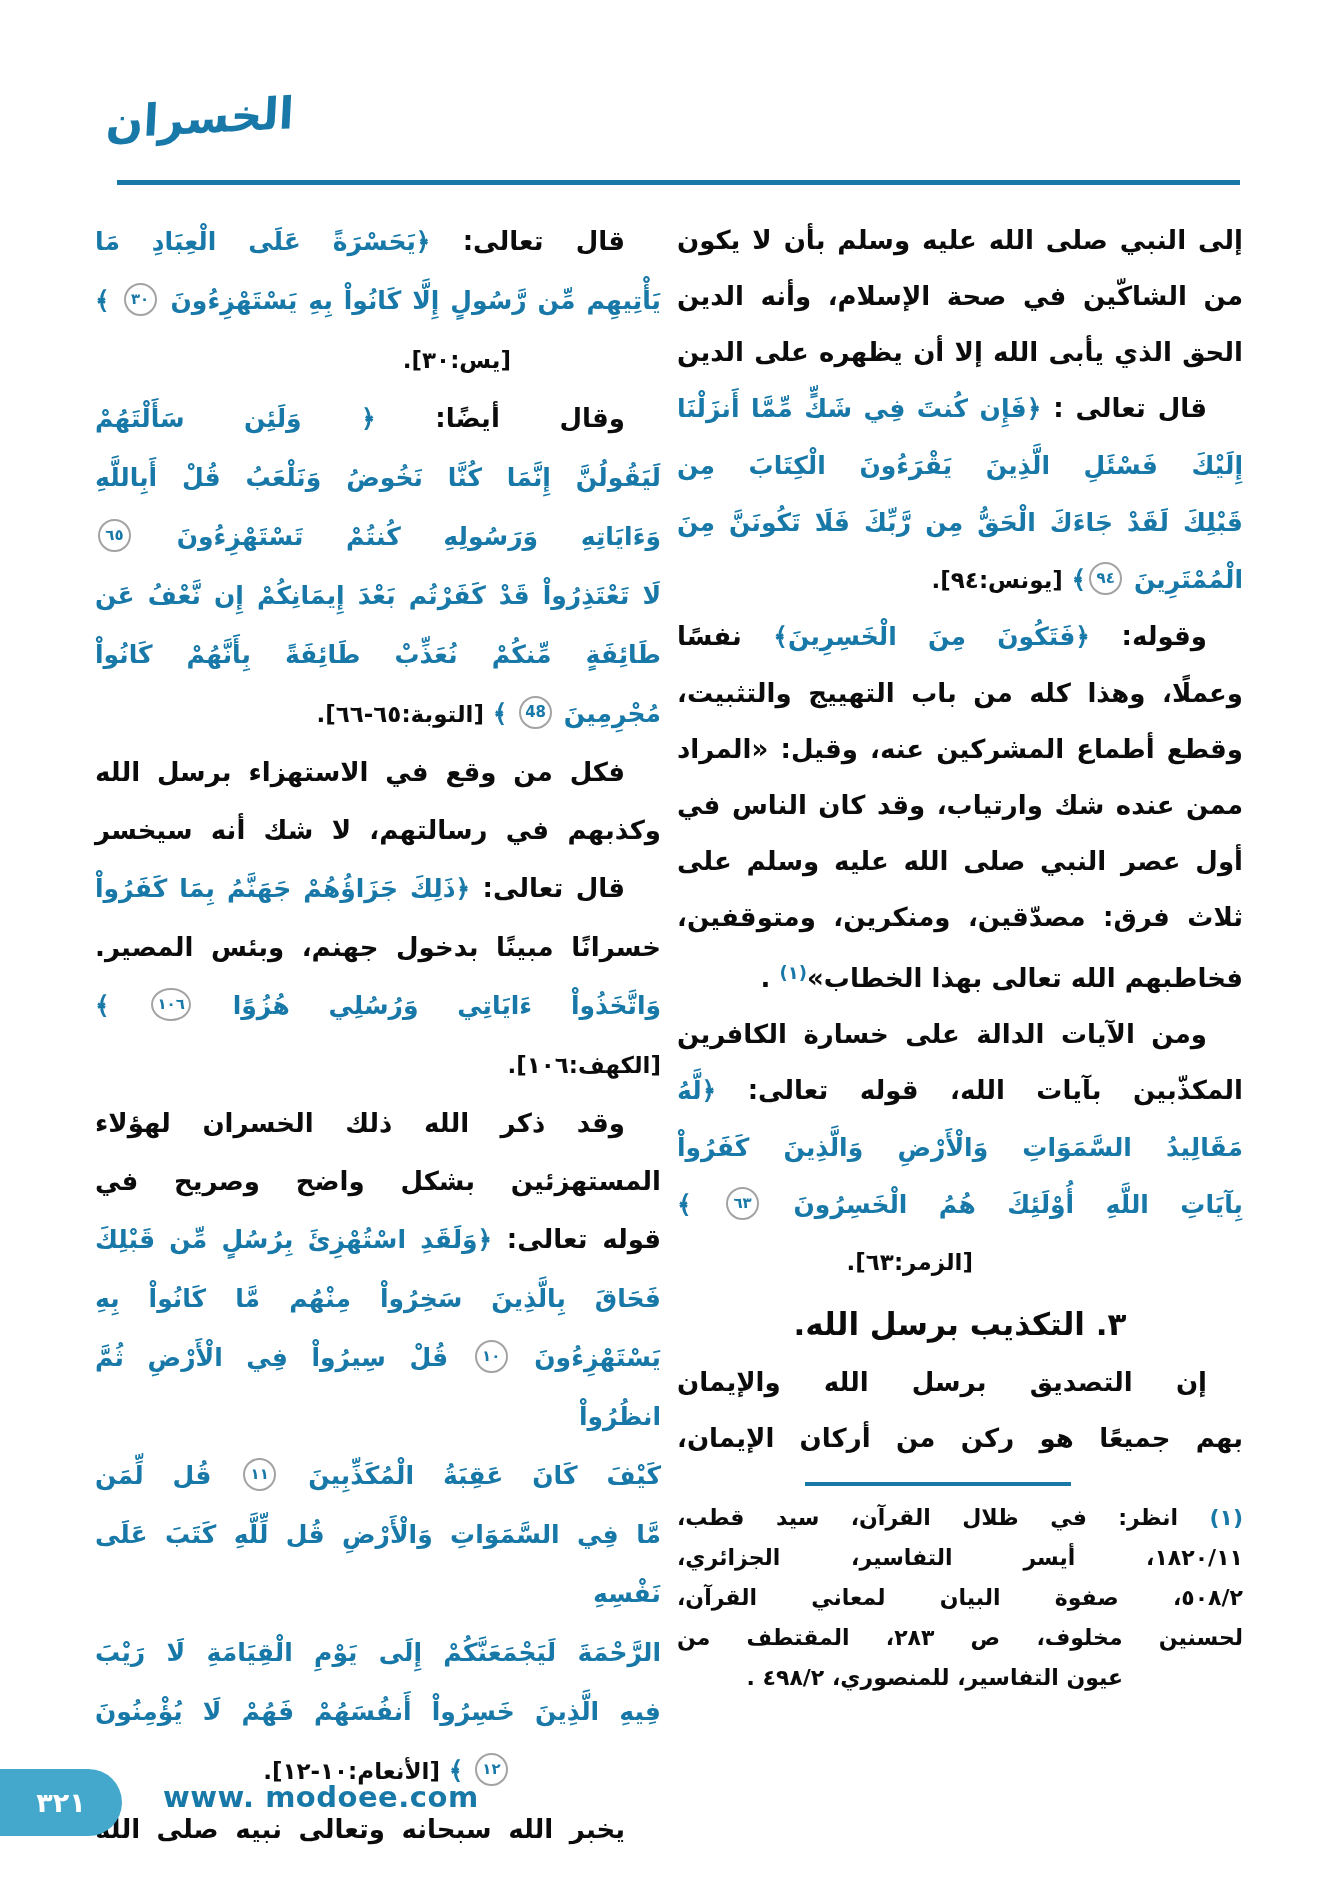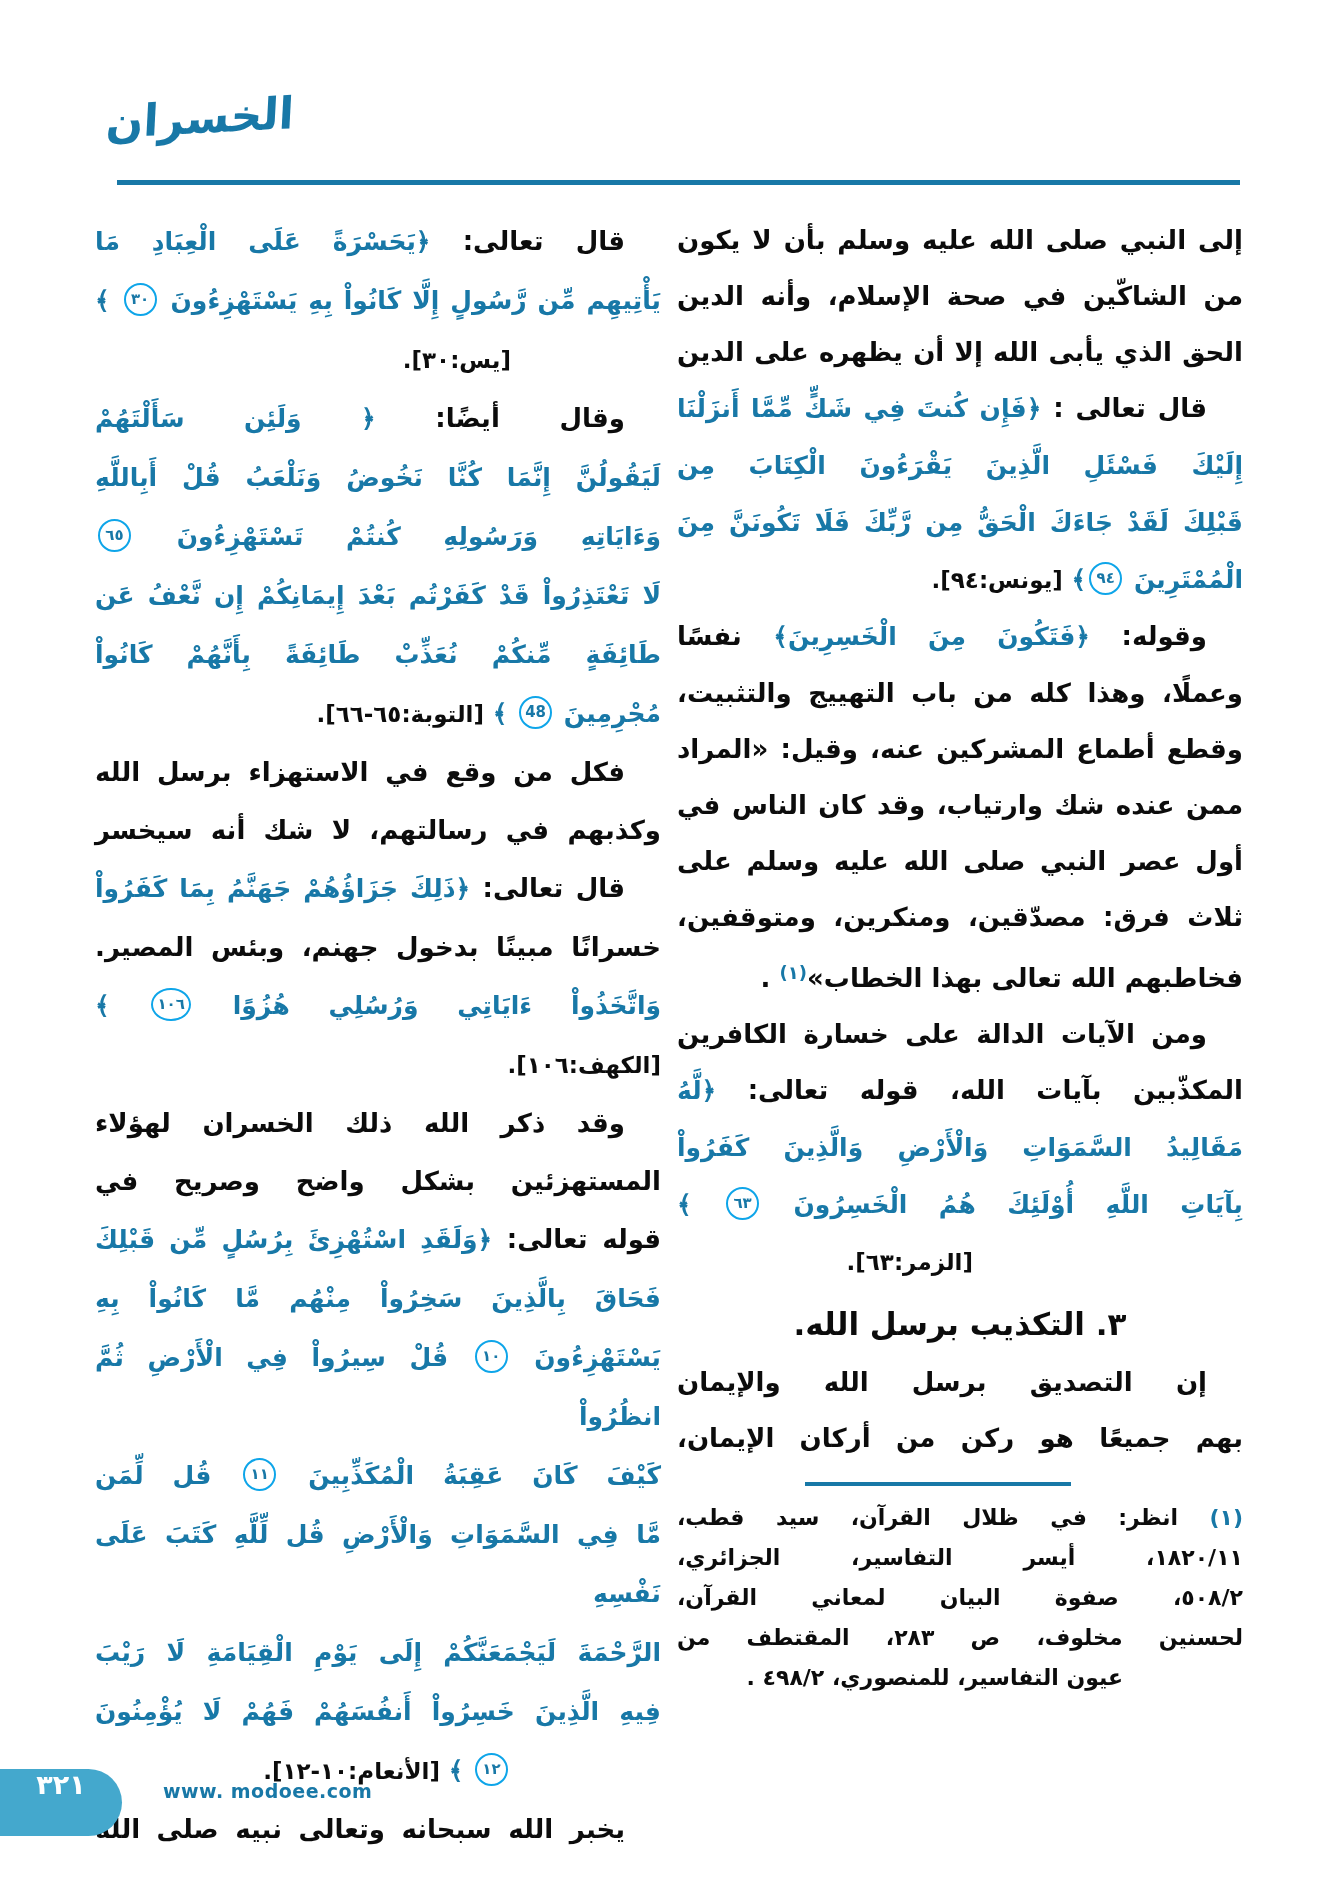--- a/index.html
+++ b/index.html
@@ -43,41 +43,41 @@
     font-size:31px; padding:6px 0 2px;
   }
   .s-q { color:#1878a7; font-size:25px; }
   .s-r { font-size:23px; }
   .s-h { }
   .s-m { color:#1878a7; }
   .s-fn { color:#1878a7; font-size:18px; vertical-align:8px; }
   .s-v {
     display:inline-block; box-sizing:border-box;
     min-width:33px; height:33px; padding:0 4px;
-    border:2px solid #0ea5e9; border-radius:50%;
+    border:2px solid #a3a3a3; border-radius:50%;
     color:#1878a7; font-size:15px; line-height:28px;
     text-align:center; text-align-last:center;
     vertical-align:middle; margin:0 3px; position:relative; top:-2px;
   }
   .fnsep {
     width:266px; height:4px; background:#1878a7;
     margin:16px 172px 12px 0;
   }
   .fnblock .line { font-size:22px; line-height:40px; }
   .fnblock .line.find { padding-right:120px; }
   .page-tab {
     position:absolute; left:0; top:1769px;
     width:122px; height:67px;
     background:#44a8cd; border-radius:0 34px 34px 0;
     color:#ffffff; font-size:27px; font-weight:700;
-    display:flex; justify-content:center;
+    display:flex; align-items:center; justify-content:center;
   }
   .website {
     position:absolute; left:163px; top:1780px;
-    color:#1878a7; font-size:19px; font-weight:700;
+    color:#1878a7; font-size:29px; font-weight:700;
     direction:ltr; letter-spacing:0.5px;
   }
 </style>
 </head>
 <body>
 
 <div class="logo">الخسران</div>
 <div class="rule"></div>
 
 <div class="content">

